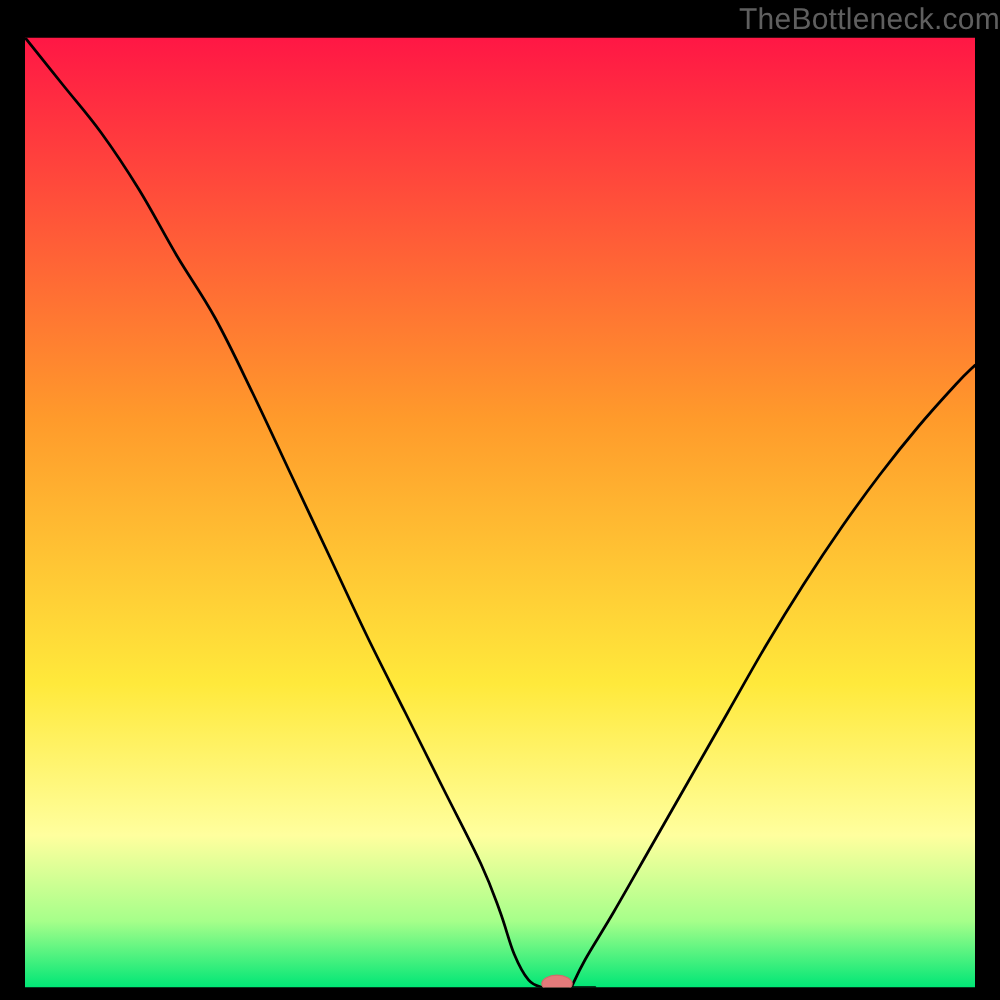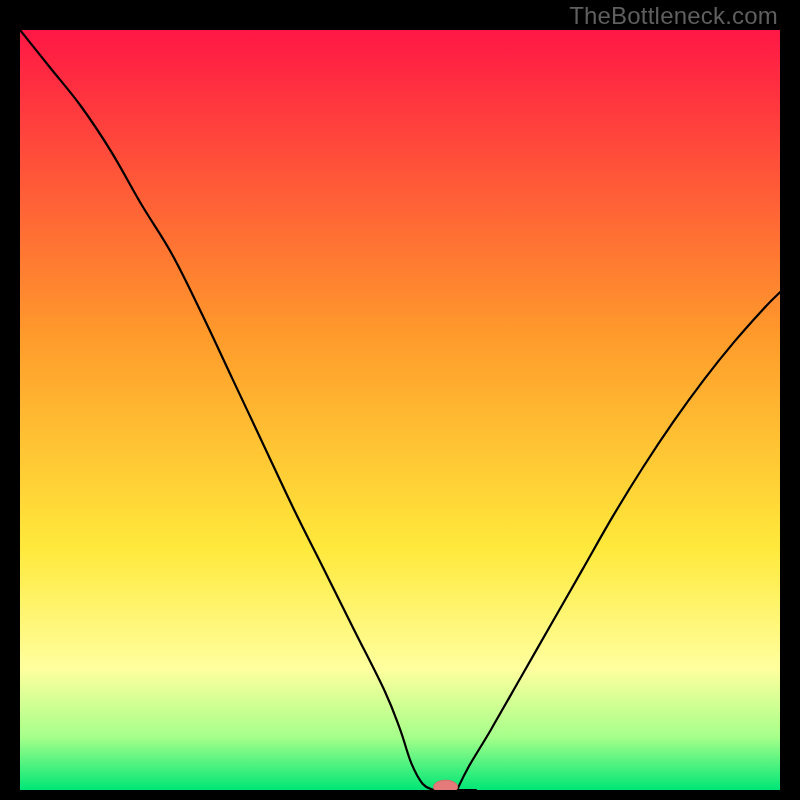--- a/index.html
+++ b/index.html
@@ -15,21 +15,21 @@
     position: absolute;
     left: 0;
     top: 0;
     width: 800px;
     height: 800px;
     background: #000;
   }
   .watermark {
     position: absolute;
     top: 2px;
-    right: 22px;
+    right: 0;
     color: #5f5f5f;
     font-size: 24px;
     font-weight: 400;
     letter-spacing: 0.2px;
     z-index: 30;
   }
   svg.plot {
     position: absolute;
     left: 20px;
     top: 30px;

